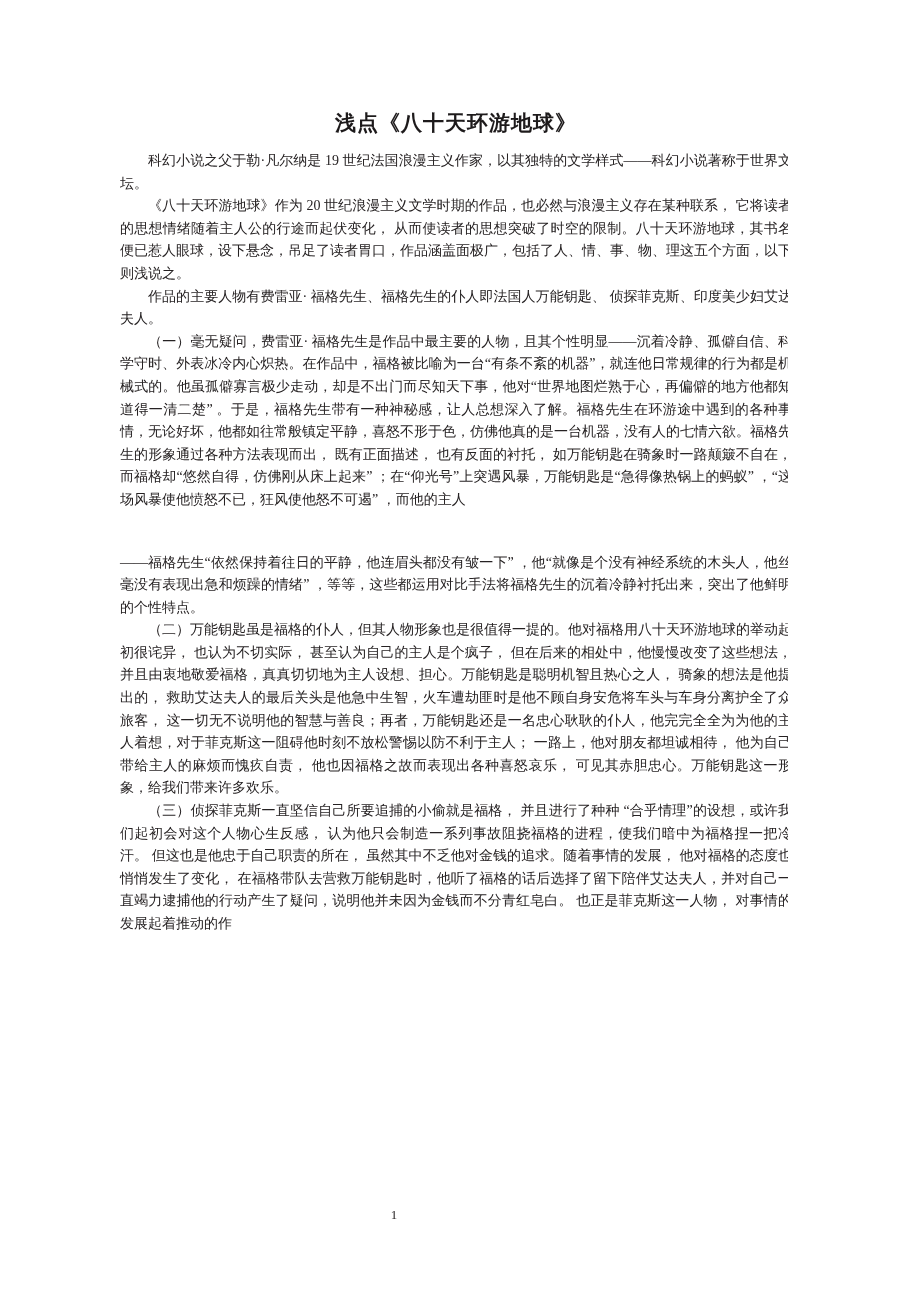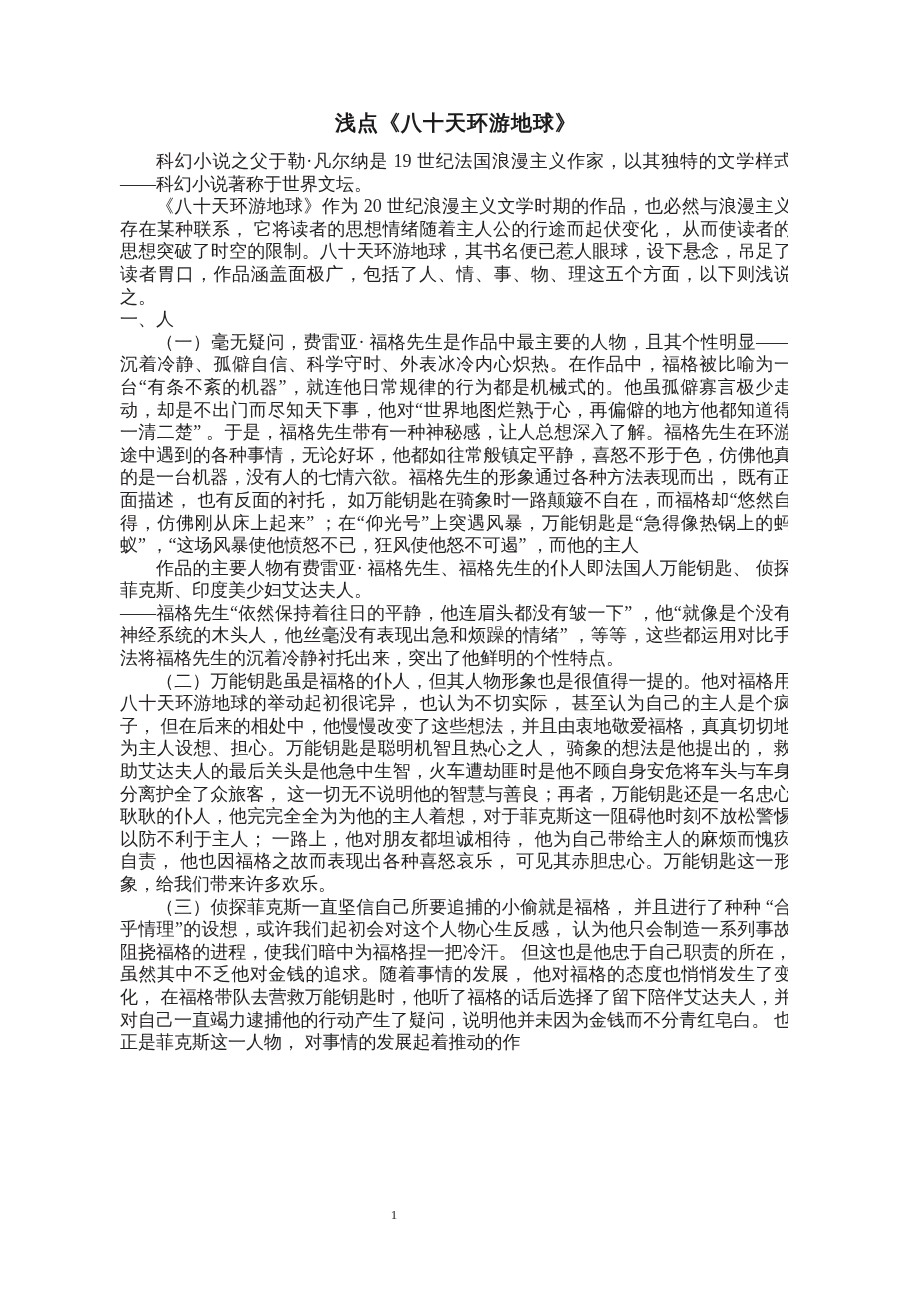--- a/index.html
+++ b/index.html
@@ -28,31 +28,32 @@
   .doc-title {
     font-size: 21px;
     font-weight: 700;
     text-align: center;
     letter-spacing: 1px;
     margin: 0 0 12px 0;
     line-height: 30px;
     color: #1d1a1b;
   }
   .para {
-    font-size: 18px;
+    font-size: 14px;
     line-height: 22.6px;
     text-align: justify;
     text-justify: inter-ideograph;
     margin: 0;
     color: #262223;
     text-indent: 2em;
     word-break: break-all;
   }
   .para.noindent {
     text-indent: 0;
+    margin-top: 40px;
   }
   .para.heading-line {
     text-indent: 0;
   }
   .page-number {
     position: absolute;
     left: 0;
     right: 0;
     top: 1206px;
     text-align: center;
@@ -66,23 +67,22 @@
 <body>
 
 <div class="page">
 
   <div class="content">
 
     <h1 class="doc-title">浅点《八十天环游地球》</h1>
 
     <p class="para">科幻小说之父于勒·凡尔纳是 19 世纪法国浪漫主义作家，以其独特的文学样式——科幻小说著称于世界文坛。</p>
     <p class="para">《八十天环游地球》作为 20 世纪浪漫主义文学时期的作品，也必然与浪漫主义存在某种联系， 它将读者的思想情绪随着主人公的行途而起伏变化， 从而使读者的思想突破了时空的限制。八十天环游地球，其书名便已惹人眼球，设下悬念，吊足了读者胃口，作品涵盖面极广，包括了人、情、事、物、理这五个方面，以下则浅说之。</p>
-    <p class="para heading-line">一、人</p>
+    <p class="para">作品的主要人物有费雷亚· 福格先生、福格先生的仆人即法国人万能钥匙、 侦探菲克斯、印度美少妇艾达夫人。</p>
     <p class="para">（一）毫无疑问，费雷亚· 福格先生是作品中最主要的人物，且其个性明显——沉着冷静、孤僻自信、科学守时、外表冰冷内心炽热。在作品中，福格被比喻为一台“有条不紊的机器”，就连他日常规律的行为都是机械式的。他虽孤僻寡言极少走动，却是不出门而尽知天下事，他对“世界地图烂熟于心，再偏僻的地方他都知道得一清二楚” 。于是，福格先生带有一种神秘感，让人总想深入了解。福格先生在环游途中遇到的各种事情，无论好坏，他都如往常般镇定平静，喜怒不形于色，仿佛他真的是一台机器，没有人的七情六欲。福格先生的形象通过各种方法表现而出， 既有正面描述， 也有反面的衬托， 如万能钥匙在骑象时一路颠簸不自在，而福格却“悠然自得，仿佛刚从床上起来” ；在“仰光号”上突遇风暴，万能钥匙是“急得像热锅上的蚂蚁” ，“这场风暴使他愤怒不已，狂风使他怒不可遏” ，而他的主人</p>
-    <p class="para">作品的主要人物有费雷亚· 福格先生、福格先生的仆人即法国人万能钥匙、 侦探菲克斯、印度美少妇艾达夫人。</p>
     <p class="para noindent">——福格先生“依然保持着往日的平静，他连眉头都没有皱一下” ，他“就像是个没有神经系统的木头人，他丝毫没有表现出急和烦躁的情绪” ，等等，这些都运用对比手法将福格先生的沉着冷静衬托出来，突出了他鲜明的个性特点。</p>
     <p class="para">（二）万能钥匙虽是福格的仆人，但其人物形象也是很值得一提的。他对福格用八十天环游地球的举动起初很诧异， 也认为不切实际， 甚至认为自己的主人是个疯子， 但在后来的相处中，他慢慢改变了这些想法，并且由衷地敬爱福格，真真切切地为主人设想、担心。万能钥匙是聪明机智且热心之人， 骑象的想法是他提出的， 救助艾达夫人的最后关头是他急中生智，火车遭劫匪时是他不顾自身安危将车头与车身分离护全了众旅客， 这一切无不说明他的智慧与善良；再者，万能钥匙还是一名忠心耿耿的仆人，他完完全全为为他的主人着想，对于菲克斯这一阻碍他时刻不放松警惕以防不利于主人； 一路上，他对朋友都坦诚相待， 他为自己带给主人的麻烦而愧疚自责， 他也因福格之故而表现出各种喜怒哀乐， 可见其赤胆忠心。万能钥匙这一形象，给我们带来许多欢乐。</p>
     <p class="para">（三）侦探菲克斯一直坚信自己所要追捕的小偷就是福格， 并且进行了种种 “合乎情理”的设想，或许我们起初会对这个人物心生反感， 认为他只会制造一系列事故阻挠福格的进程，使我们暗中为福格捏一把冷汗。 但这也是他忠于自己职责的所在， 虽然其中不乏他对金钱的追求。随着事情的发展， 他对福格的态度也悄悄发生了变化， 在福格带队去营救万能钥匙时，他听了福格的话后选择了留下陪伴艾达夫人，并对自己一直竭力逮捕他的行动产生了疑问，说明他并未因为金钱而不分青红皂白。 也正是菲克斯这一人物， 对事情的发展起着推动的作</p>
 
   </div>
 
   <div class="page-number">1</div>
 
 </div>
 

